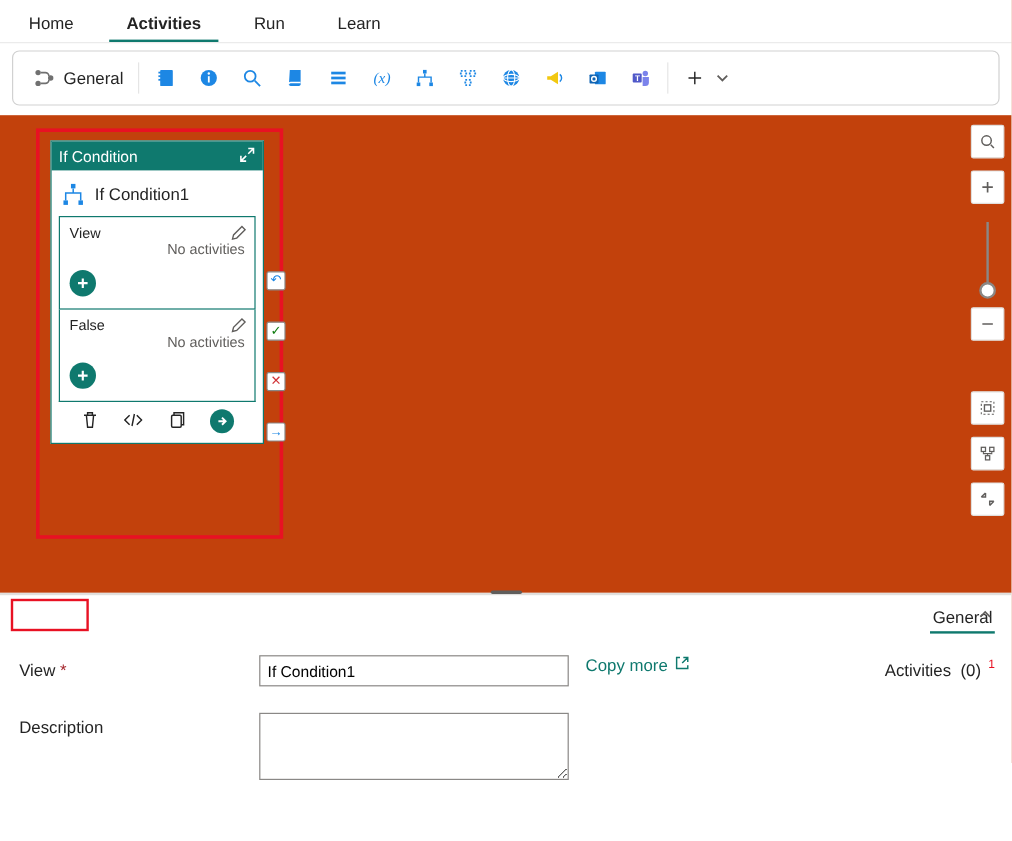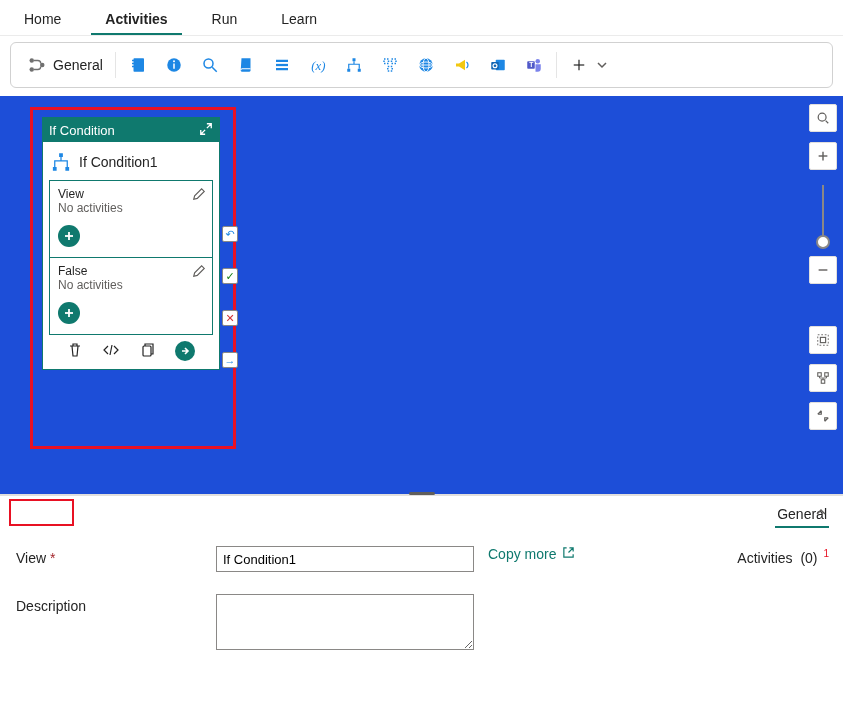--- a/index.html
+++ b/index.html
@@ -17,35 +17,35 @@
   .tb-item { display:flex; align-items:center; gap:6px; padding:4px 8px; border-radius:4px; cursor:pointer; }
   .tb-sep { width:1px; height:26px; background:#e5e5e5; margin:0 4px; }
   .ticon { width:20px; height:20px; display:flex; align-items:center; justify-content:center; }
   .ticon svg { width:18px; height:18px; }
   .ticon-wide svg { width:20px; height:20px; }
   .caret { margin-left:2px; }
   .caret svg { width:10px; height:10px; }
   .tb-spacer { flex:1; }
 
   
-  .canvas-area { position:relative; height:398px; background:#1d4ed8; overflow:hidden; }
+  .canvas-area { position:relative; height:398px; background:#c2410c; overflow:hidden; }
 
   
   .sel-outline { position:absolute; border:3px solid #e81123; background:rgba(255,0,0,0); }
 
   
   .activity-card { position:absolute; width:178px; border:1px solid #0f796e; background:#fff; }
   .activity-card .titlebar { height:24px; background:#0f796e; color:#fff; display:flex; align-items:center; justify-content:space-between; padding:0 6px; font-size:13px; }
   .titlebar svg { width:14px; height:14px; }
   .activity-body { padding:6px 6px 2px 6px; }
   .activity-row { display:flex; align-items:center; gap:8px; padding:4px 2px 8px 2px;}
   .branch-box { border:1px solid #0f796e; border-radius:0; padding:6px 8px 10px 8px; position:relative; }
   .branch-box + .branch-box { border-top:none; }
   .branch-title { font-size:12px; color:#242424; }
-  .branch-sub   { font-size:12px; color:#605e5c; }
+  .branch-sub   { font-size:12px; color:#605e5c;text-align:right; }
   .branch-edit  { position:absolute; top:6px; right:6px; }
   .branch-edit svg { width:14px; height:14px; }
   .add-circle { width:22px; height:22px; border-radius:50%; background:#0f796e; display:flex; align-items:center; justify-content:center; margin-top:10px; cursor:pointer; }
   .add-circle svg { width:12px; height:12px; }
   .card-footer { display:flex; align-items:center; justify-content:center; gap:20px; padding:6px 0 6px 0; }
   .card-footer svg { width:16px; height:16px; }
   .go-circle { width:20px; height:20px; border-radius:50%; background:#0f796e; display:flex; align-items:center; justify-content:center; }
   .go-circle svg { width:12px; height:12px; }
 
   

